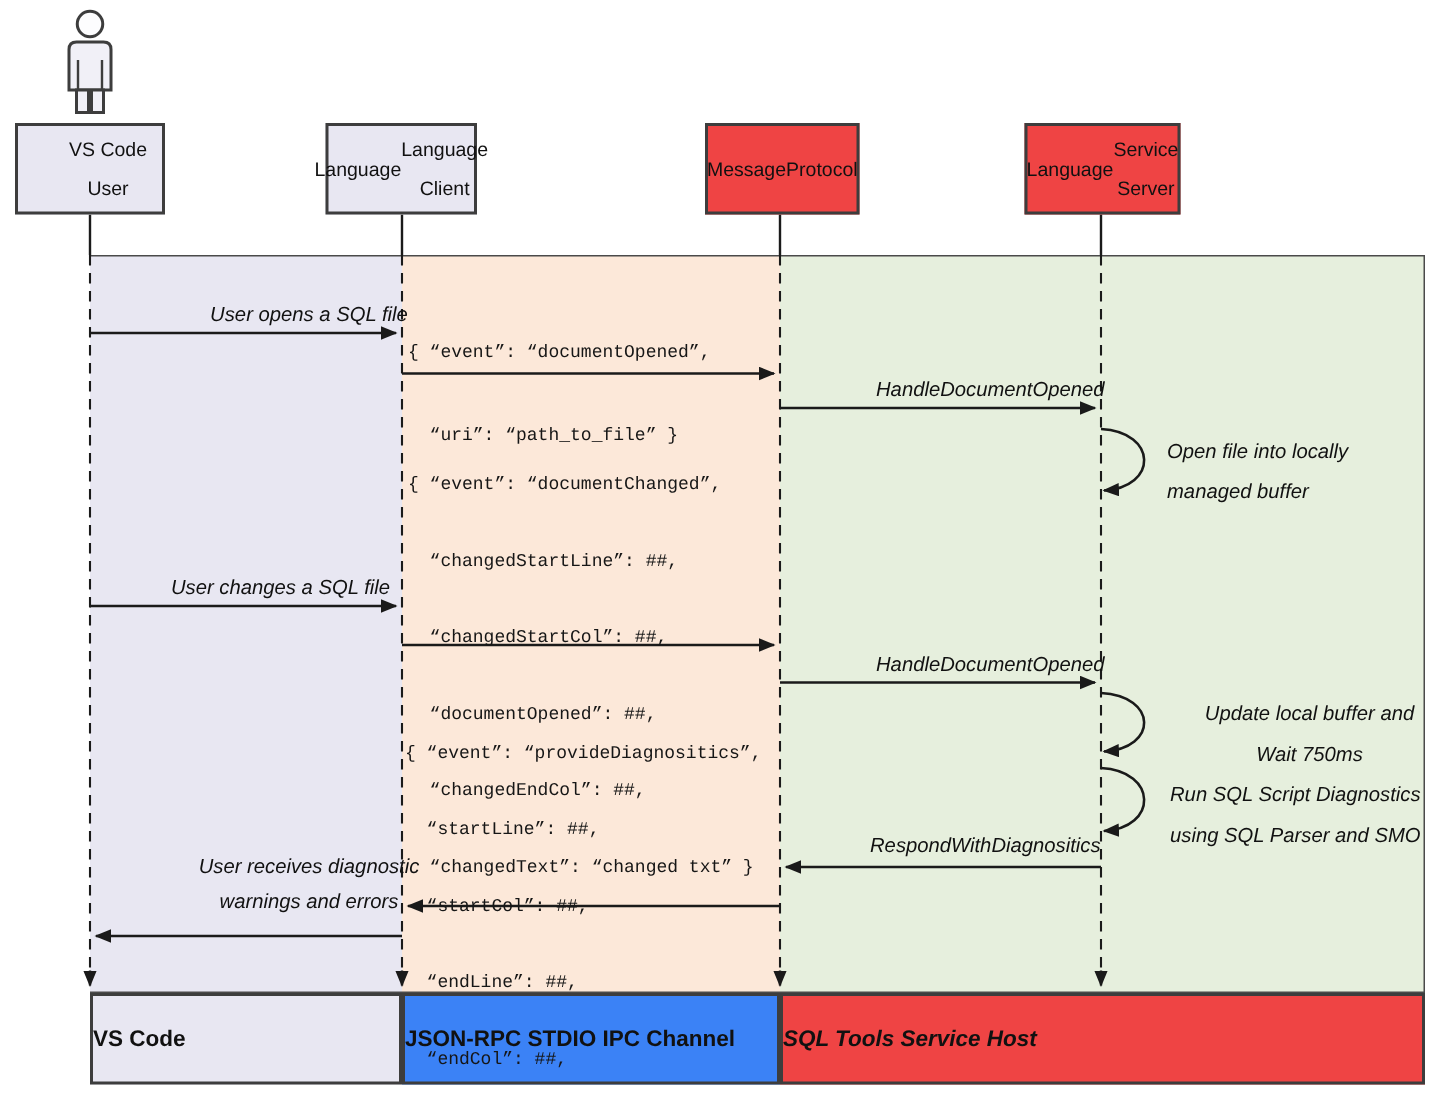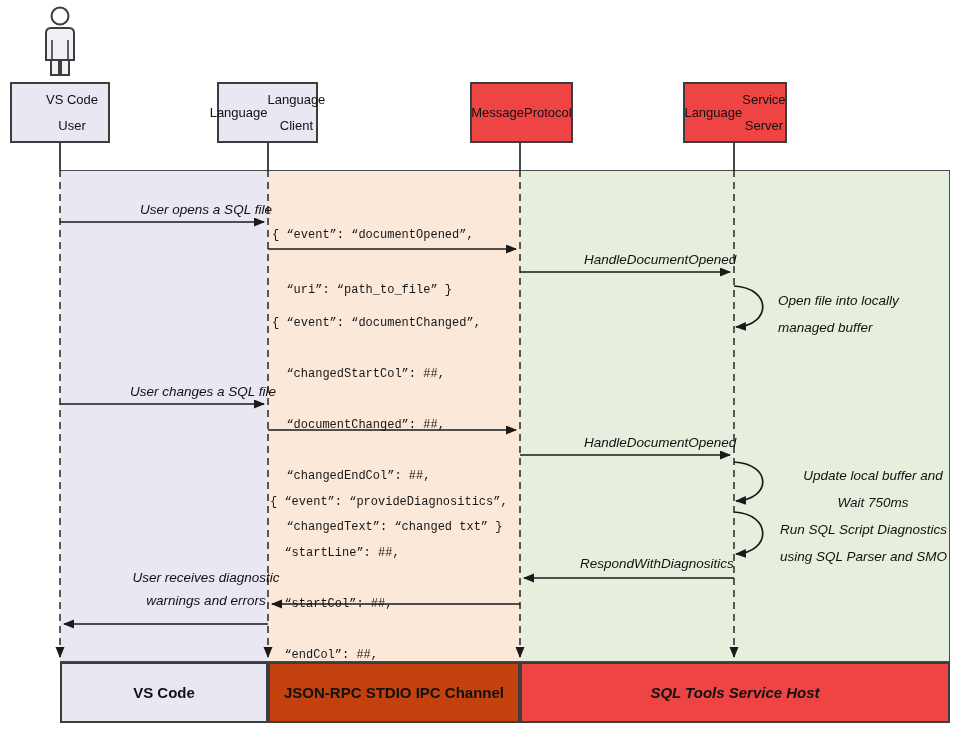--- a/index.html
+++ b/index.html
@@ -8,24 +8,24 @@
   
   .band{position:absolute;top:170px;height:492px;box-sizing:border-box;
         border-top:1.5px solid #4a4a4a;border-bottom:1.5px solid #4a4a4a;z-index:0;}
   .band-user{left:60px;width:208px;background:#e8e7f2;}
   .band-ipc{left:268px;width:252px;background:#fce8d9;}
   .band-host{left:520px;width:430px;background:#e6efdd;border-right:1.5px solid #4a4a4a;}
   
   .actor{position:absolute;top:82px;height:61px;box-sizing:border-box;border:2px solid #3d3d3d;
          display:flex;flex-direction:row;justify-content:center;align-items:center;
          font-size:13px;line-height:26px;z-index:2;text-align:center;}
-  .lav{background:#e8e7f2;} .grn{background:#ef4444;} .pch{background:#c2410c;}
+  .lav{background:#e8e7f2;} .grn{background:#ef4444;} .pch{background:#3b82f6;}
   
   .footer{position:absolute;top:662px;height:61px;box-sizing:border-box;border:2px solid #3d3d3d;
-          display:flex;justify-content:center;align-items:center;font-size:15px;font-weight:bold;z-index:2;}
+          display:flex;align-items:center;font-size:15px;font-weight:bold;z-index:2;}
   
   .overlay{position:absolute;left:0;top:0;z-index:1;}
   
   .msg{position:absolute;z-index:3;font-style:italic;font-size:13.5px;white-space:nowrap;padding-left:42px;}
   .ctr{text-align:center;}
   .mono{position:absolute;z-index:3;font-family:Liberation Mono, monospace;font-size:12px;
         white-space:pre;color:#161616;}
   .mono div{height:23px;}
   .mono.wide div{height:27px;}
   .ann{position:absolute;z-index:3;font-style:italic;font-size:13.5px;white-space:nowrap;}
@@ -109,44 +109,46 @@
 
     <g stroke="#1a1a1a" stroke-width="1.6" fill="none">
       <path d="M60,647 V657" marker-end="url(#ah)"></path>
       <path d="M268,647 V657" marker-end="url(#ah)"></path>
       <path d="M520,647 V657" marker-end="url(#ah)"></path>
       <path d="M734,647 V657" marker-end="url(#ah)"></path>
     </g>
   </svg>
 
   <div class="msg ctr" style="left:60px;top:202px;width:208px;">User opens a SQL file</div>
-  <div class="msg ctr" style="left:72px;top:384px;width:178px;">User changes a SQL file</div>
+  <div class="msg ctr" style="left:56px;top:384px;width:178px;">User changes a SQL file</div>
   <div class="msg ctr msg2" style="left:60px;top:570px;width:208px;">
     <div>User receives diagnostic</div>
     <div>warnings and errors</div>
   </div>
   <div class="msg" style="left:542px;top:252px;">HandleDocumentOpened</div>
   <div class="msg" style="left:542px;top:435px;">HandleDocumentOpened</div>
   <div class="msg" style="left:538px;top:556px;">RespondWithDiagnositics</div>
 
   <div class="mono wide" style="left:272px;top:200px;">
     <div>{ “event”: “documentOpened”,</div>
     <div>  “uri”: “path_to_file” }</div>
   </div>
   <div class="mono" style="left:272px;top:288px;">
     <div>{ “event”: “documentChanged”,</div>
+    <div>  “changedStartLine”: ##,</div>
     <div>  “changedStartCol”: ##,</div>
-    <div>  “documentChanged”: ##,</div>
+    <div>  “documentOpened”: ##,</div>
     <div>  “changedEndCol”: ##,</div>
     <div>  “changedText”: “changed txt” }</div>
   </div>
   <div class="mono" style="left:270px;top:467px;">
     <div>{ “event”: “provideDiagnositics”,</div>
     <div>  “startLine”: ##,</div>
     <div>  “startCol”: ##,</div>
+    <div>  “endLine”: ##,</div>
     <div>  “endCol”: ##,</div>
     
   </div>
 
   <div class="ann" style="left:778px;top:293px;">
     <div>Open file into locally</div>
     <div>managed buffer</div>
   </div>
   <div class="ann ctr" style="left:793px;top:468px;width:160px;">
     <div>Update local buffer and</div>

